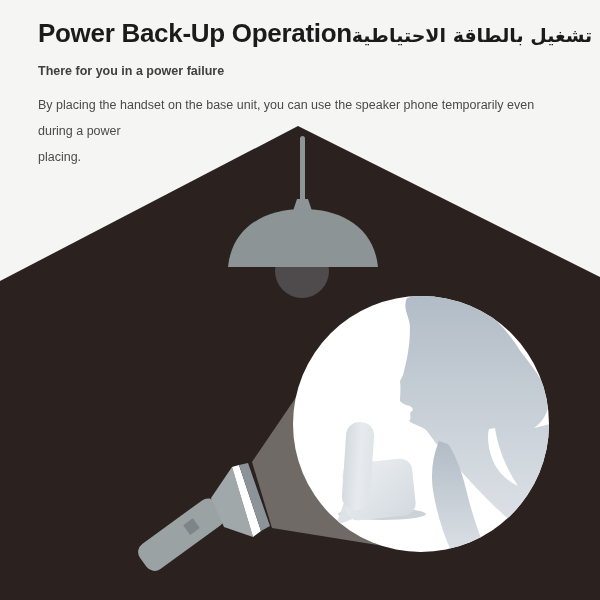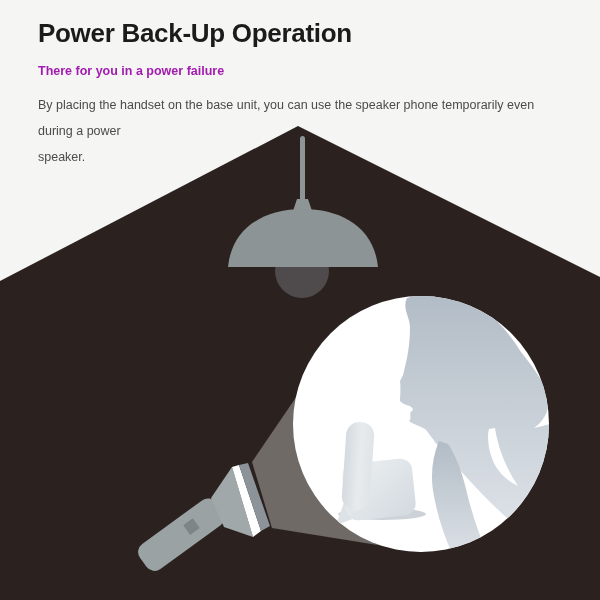--- a/index.html
+++ b/index.html
@@ -16,21 +16,21 @@
     font-size:26px;font-weight:bold;color:#1b1b1b;letter-spacing:-0.3px;
     white-space:nowrap;
   }
   .title-ar{
     font-family:"DejaVu Sans", sans-serif;
     direction:rtl;font-size:19px;font-weight:bold;color:#1b1b1b;
     white-space:nowrap;padding-right:2px;
   }
   .subtitle{
     position:absolute;left:38px;top:64px;
-    font-size:12.5px;font-weight:bold;color:#a21caf;z-index:2;
+    font-size:12.5px;font-weight:bold;color:#404040;z-index:2;
   }
   .body-text{
     position:absolute;left:38px;top:92px;width:510px;
     font-size:12.5px;color:#4b4b4b;line-height:26px;z-index:2;
   }
 </style>
 </head>
 <body>
 
 <div class="stage">
@@ -119,23 +119,24 @@
         <polygon points="336,525 346,497 364,515" fill="#dde2e7"></polygon>
         <rect x="344" y="461" width="70" height="57" rx="12" fill="url(#gbase)" transform="rotate(-6 379 489)"></rect>
         <rect x="344" y="422" width="28" height="88" rx="13" fill="url(#ghandset)" transform="rotate(4 358 466)"></rect>
       </g>
     </g>
   </svg>
 
   <div class="header">
     <div class="title-row">
       <span class="title-en">Power Back-Up Operation</span>
+      <span class="title-ar">تشغيل بالطاقة الاحتياطية</span>
     </div>
   </div>
 
   <div class="subtitle">There for you in a power failure</div>
 
   <div class="body-text">
     <span>By placing the handset on the base unit, you can use the speaker phone temporarily even during a power</span><br>
-    <span>speaker.</span>
+    <span>placing.</span>
   </div>
 
 </div>
 
 </body></html>

